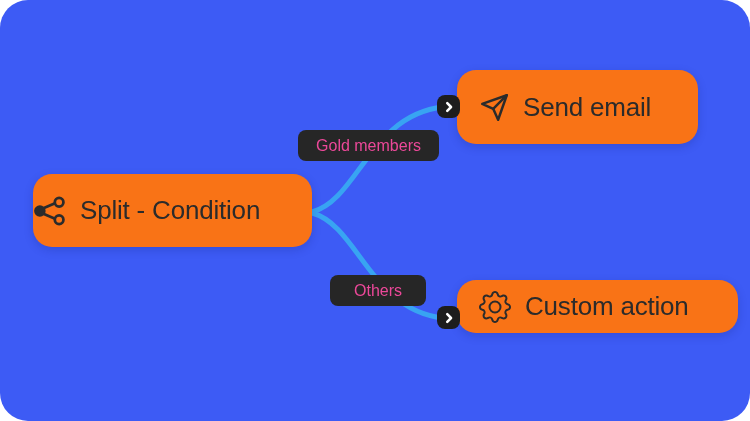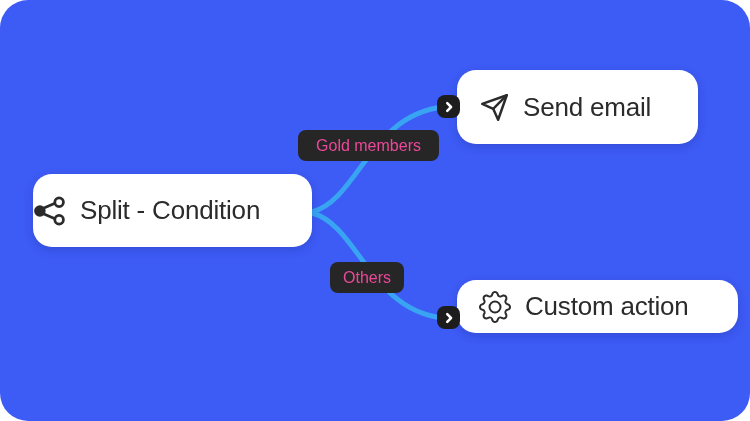--- a/index.html
+++ b/index.html
@@ -18,21 +18,21 @@
   }
   .connectors {
     position: absolute;
     left: 0; top: 0;
     width: 750px; height: 421px;
     z-index: 1;
   }
   .node {
     position: absolute;
     z-index: 3;
-    background: #ffffff;
+    background: #f97316;
     border-radius: 19px;
     display: flex;
     align-items: center;
     box-shadow: 0 3px 10px rgba(10, 20, 90, 0.18);
     color: #2B2B2B;
     font-size: 26px;
     letter-spacing: -0.2px;
     white-space: nowrap;
     cursor: pointer;
   }
@@ -55,21 +55,21 @@
     background: #262626;
     color: #ec4899;
     border-radius: 8px;
     display: flex;
     align-items: center;
     justify-content: center;
     font-size: 16px;
     cursor: pointer;
   }
   .pill-gold   { left: 298px; top: 130px; width: 141px; height: 31px; }
-  .pill-others { left: 330px; top: 262px; width: 74px;  height: 31px; }
+  .pill-others { left: 330px; top: 275px; width: 96px;  height: 31px; }
 
   .badge {
     position: absolute;
     z-index: 4;
     width: 23px;
     height: 23px;
     background: #1D1D1D;
     border-radius: 8px;
     display: flex;
     align-items: center;

